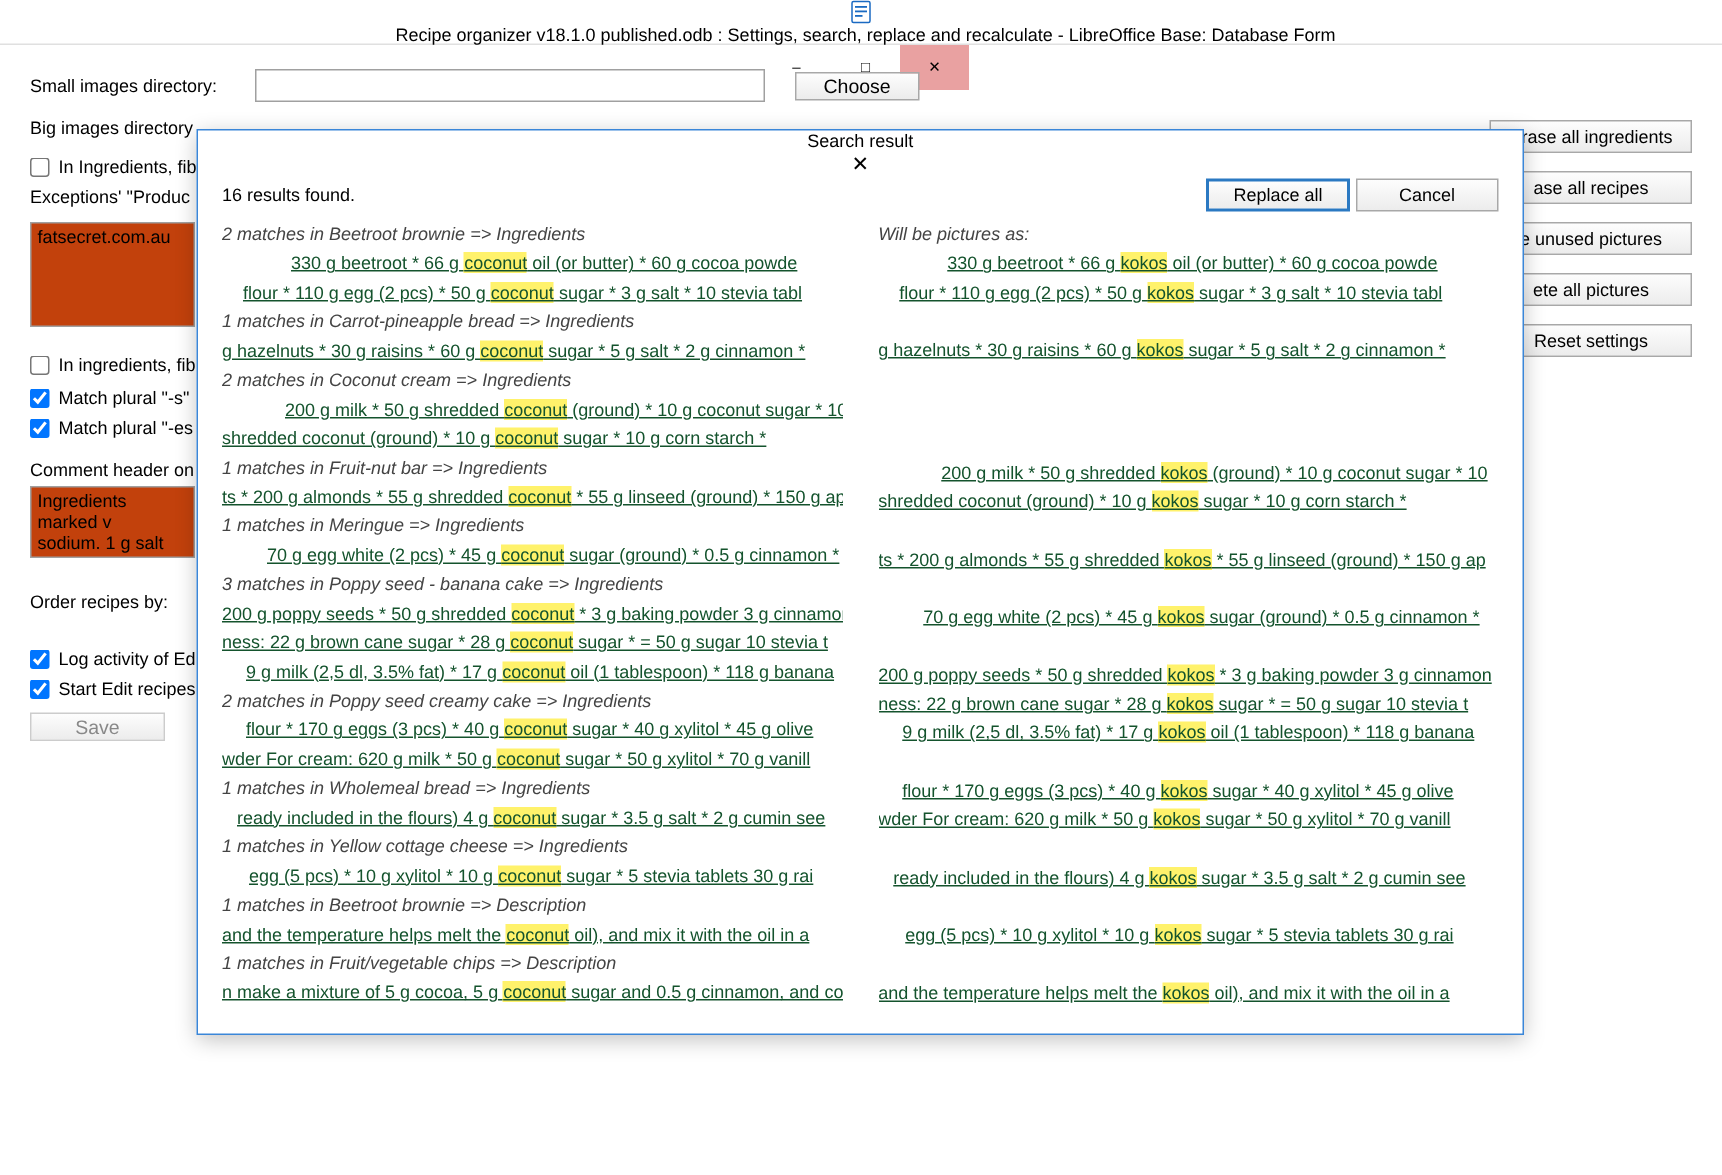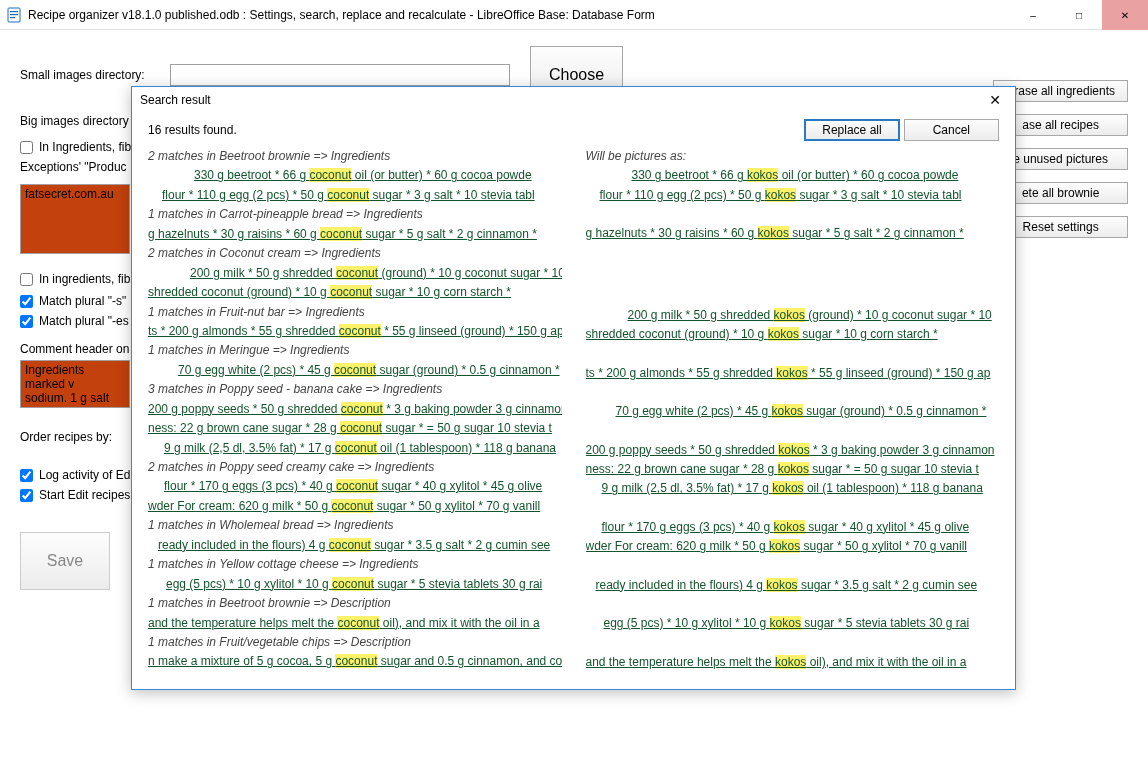--- a/index.html
+++ b/index.html
@@ -15,20 +15,21 @@
     position: relative;
   }
   .titlebar {
     height: 30px;
     display: flex;
     align-items: center;
     padding-left: 6px;
     background: #fff;
     border-bottom: 1px solid #e0e0e0;
     position: relative;
+    flex-direction: column;
   }
   .titlebar .icon {
     width: 16px; height: 16px; margin-right: 6px;
     display:flex;align-items:center;justify-content:center;
     color:#1a6ac2;
   }
   .titlebar .title { flex: 1; font-size: 12px; color:#000; }
   .win-controls { display:flex; height:100%; }
   .win-btn {
     width: 46px; height: 30px;
@@ -59,22 +60,22 @@
     background: linear-gradient(#fdfdfd,#ececec);
     padding: 3px 12px;
     min-width: 130px;
     text-align:center;
     font-size:12px;
     cursor:pointer;
   }
   .small-btn {
     border:1px solid #a8a8a8;
     background: linear-gradient(#fdfdfd,#ececec);
-    padding: 19px 18px;
-    font-size:16px;
+    padding: 1px 18px;
+    font-size:13px;
     cursor:pointer;
   }
   .checkbox-row { display:flex; align-items:center; gap:6px; margin-bottom:6px; font-size:12px;}
   .checkbox-row input { margin:0; }
   .textarea {
     border:1px solid #a0a0a0; padding:2px 4px; width:110px; height:70px;
     font-size:12px; overflow:hidden; background:#c2410c;
   }
 
   
@@ -82,21 +83,21 @@
     position: absolute;
     left: 131px; top: 86px;
     width: 885px; height: 604px;
     background: #fff;
     border: 1px solid #3a86d8;
     box-shadow: 0 3px 14px rgba(0,0,0,0.25);
     display:flex; flex-direction:column;
   }
   .modal-title {
     height: 26px; display:flex; align-items:center;
-    padding: 0 8px; font-size:12px; color:#000;
+    padding: 0 8px; font-size:12px; color:#000;flex-direction:column;
   }
   .modal-title .spacer { flex:1; }
   .modal-close {
     width: 24px; height: 24px; display:flex; align-items:center; justify-content:center;
     cursor:pointer; font-size:14px;
   }
   .modal-toolbar {
     display:flex; align-items:center; padding: 6px 16px 0 16px;
     gap: 4px;
   }
@@ -201,28 +202,28 @@
 
   <div class="checkbox-row" style="margin-top:24px">
     <input type="checkbox" checked="" style="">
     <span>Log activity of Ed</span>
   </div>
   <div class="checkbox-row">
     <input type="checkbox" checked="" style="">
     <span>Start Edit recipes</span>
   </div>
 
-  <button class="small-btn" style="margin-top:24px;min-width:90px;color:#888;border-color:#ccc">Save</button>
+  <button class="small-btn" style="margin-top:3px;min-width:90px;color:#888;border-color:#ccc">Save</button>
 
   
   <div class="side-buttons">
     <button class="std-btn">Erase all ingredients</button>
     <button class="std-btn">ase all recipes</button>
     <button class="std-btn">e unused pictures</button>
-    <button class="std-btn">ete all brownie</button>
+    <button class="std-btn">ete all pictures</button>
     <button class="std-btn">Reset settings</button>
   </div>
 </div>
 
 <div class="modal">
   <div class="modal-title">
     <span>Search result</span>
     <span class="spacer"></span>
     <span class="modal-close">✕</span>
   </div>

